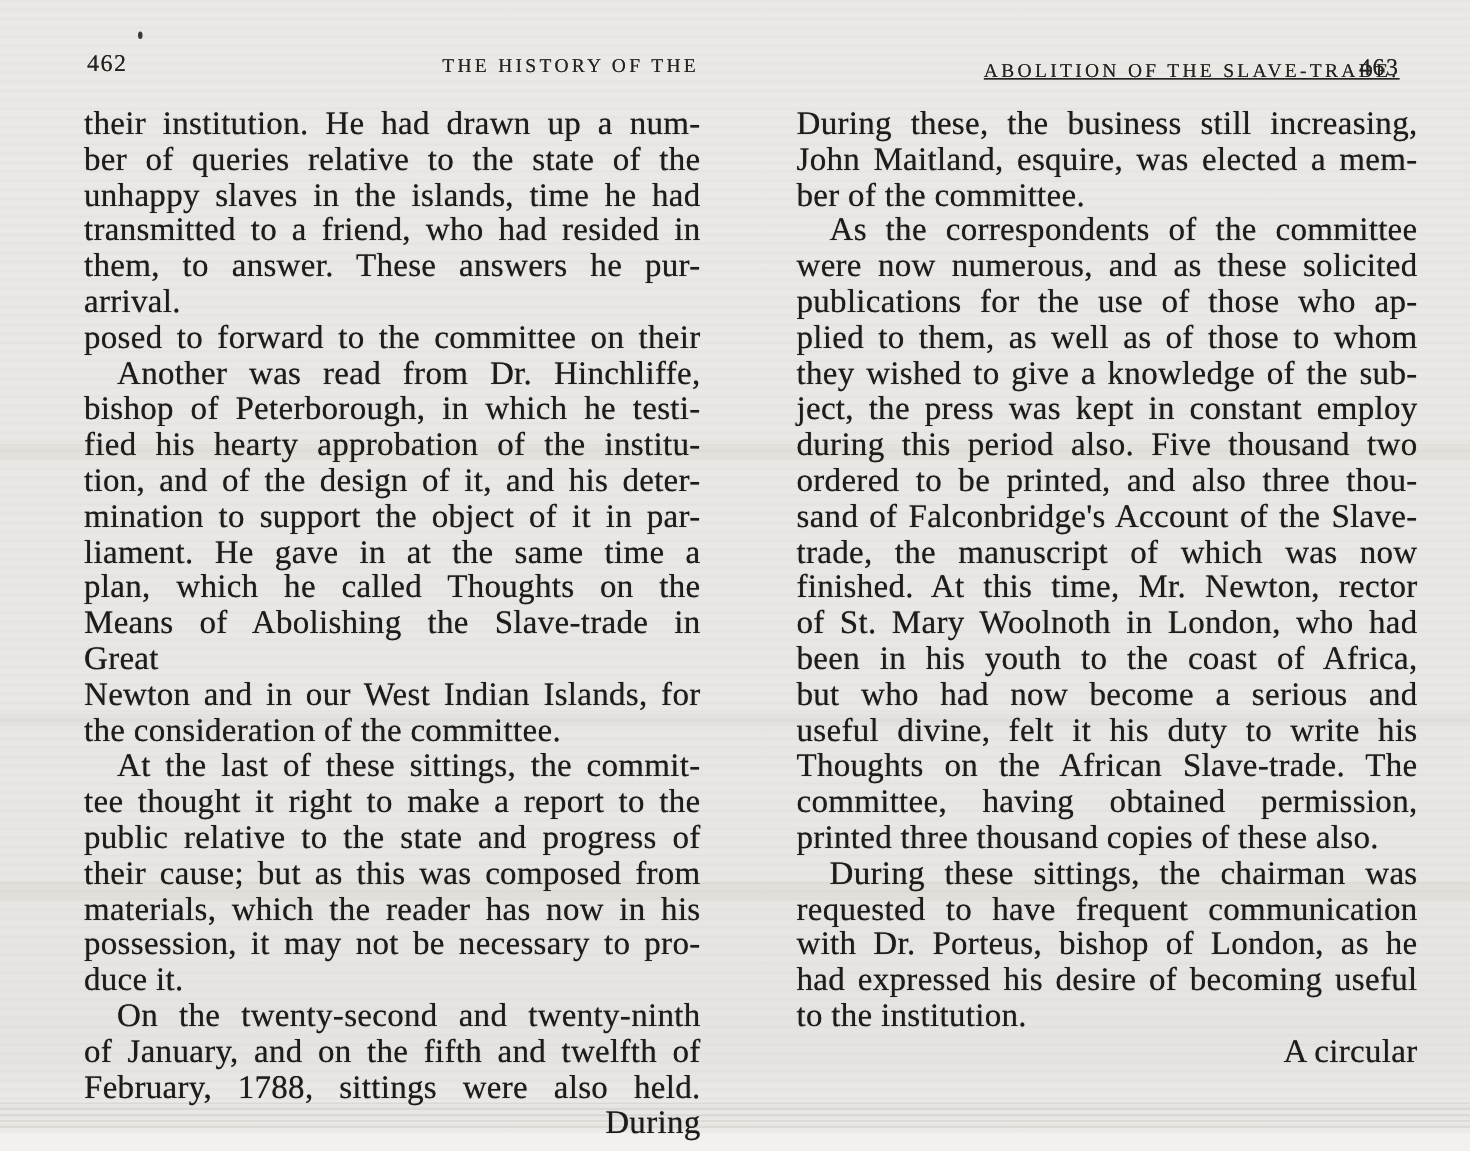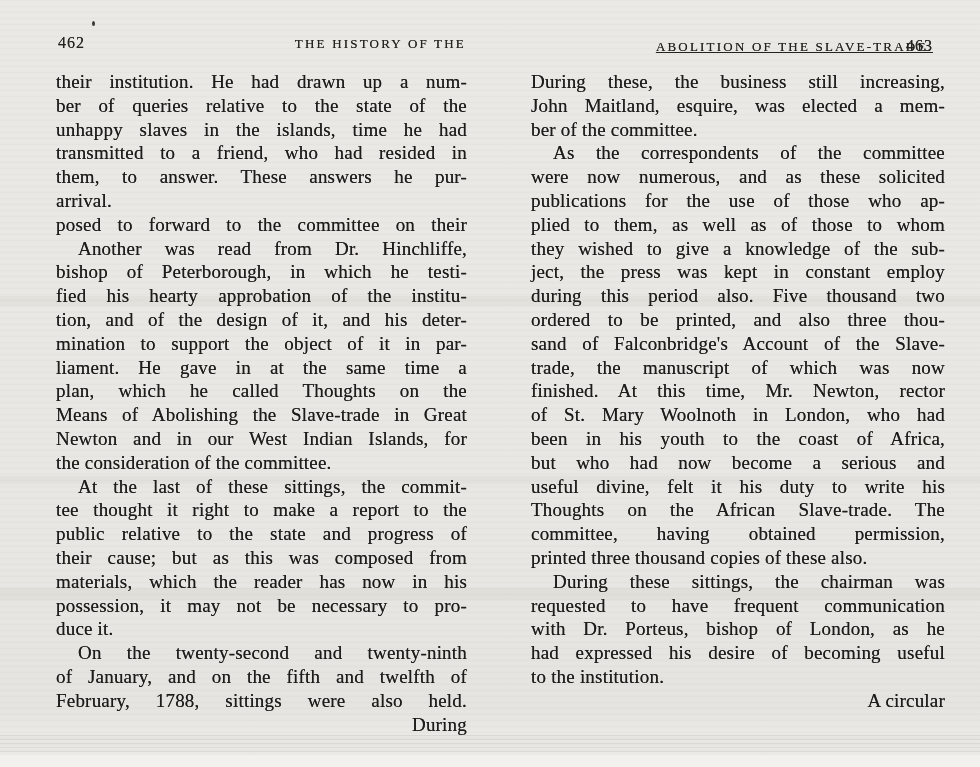--- a/index.html
+++ b/index.html
@@ -36,21 +36,21 @@
             white-space: nowrap; color: #24231f; }
   .running-title { text-align: right; }
   .pagenum { font-size: 16px; letter-spacing: 1px; }
 
   .page.left .header  { top: 36px; left: 36px;  width: 410px; }
   .page.left .pagenum { position: absolute; left: 2px; top: -2px; }
   .page.right .header { top: 39px; left: 29px;  width: 414px; text-decoration: underline; }
   .page.right .pagenum{ position: absolute; right: 0px; top: -2px; }
 
   .column { position: absolute; top: 70px;
-            font-size: 19px; line-height: 23.8px;
+            font-size: 22px; line-height: 23.8px;
             letter-spacing: 0.2px; }
   .page.left  .column { left: 36px; width: 411px; }
   .page.right .column { left: 41px; width: 414px; }
 
   .line { white-space: nowrap; }
   .line.just { text-align: justify; text-align-last: justify; white-space: normal;
                word-spacing: 0.5px; }
   .line.end  { text-align: left; }
   .line.catch{ text-align: right; }
   .line.indent { text-indent: 22px; }

